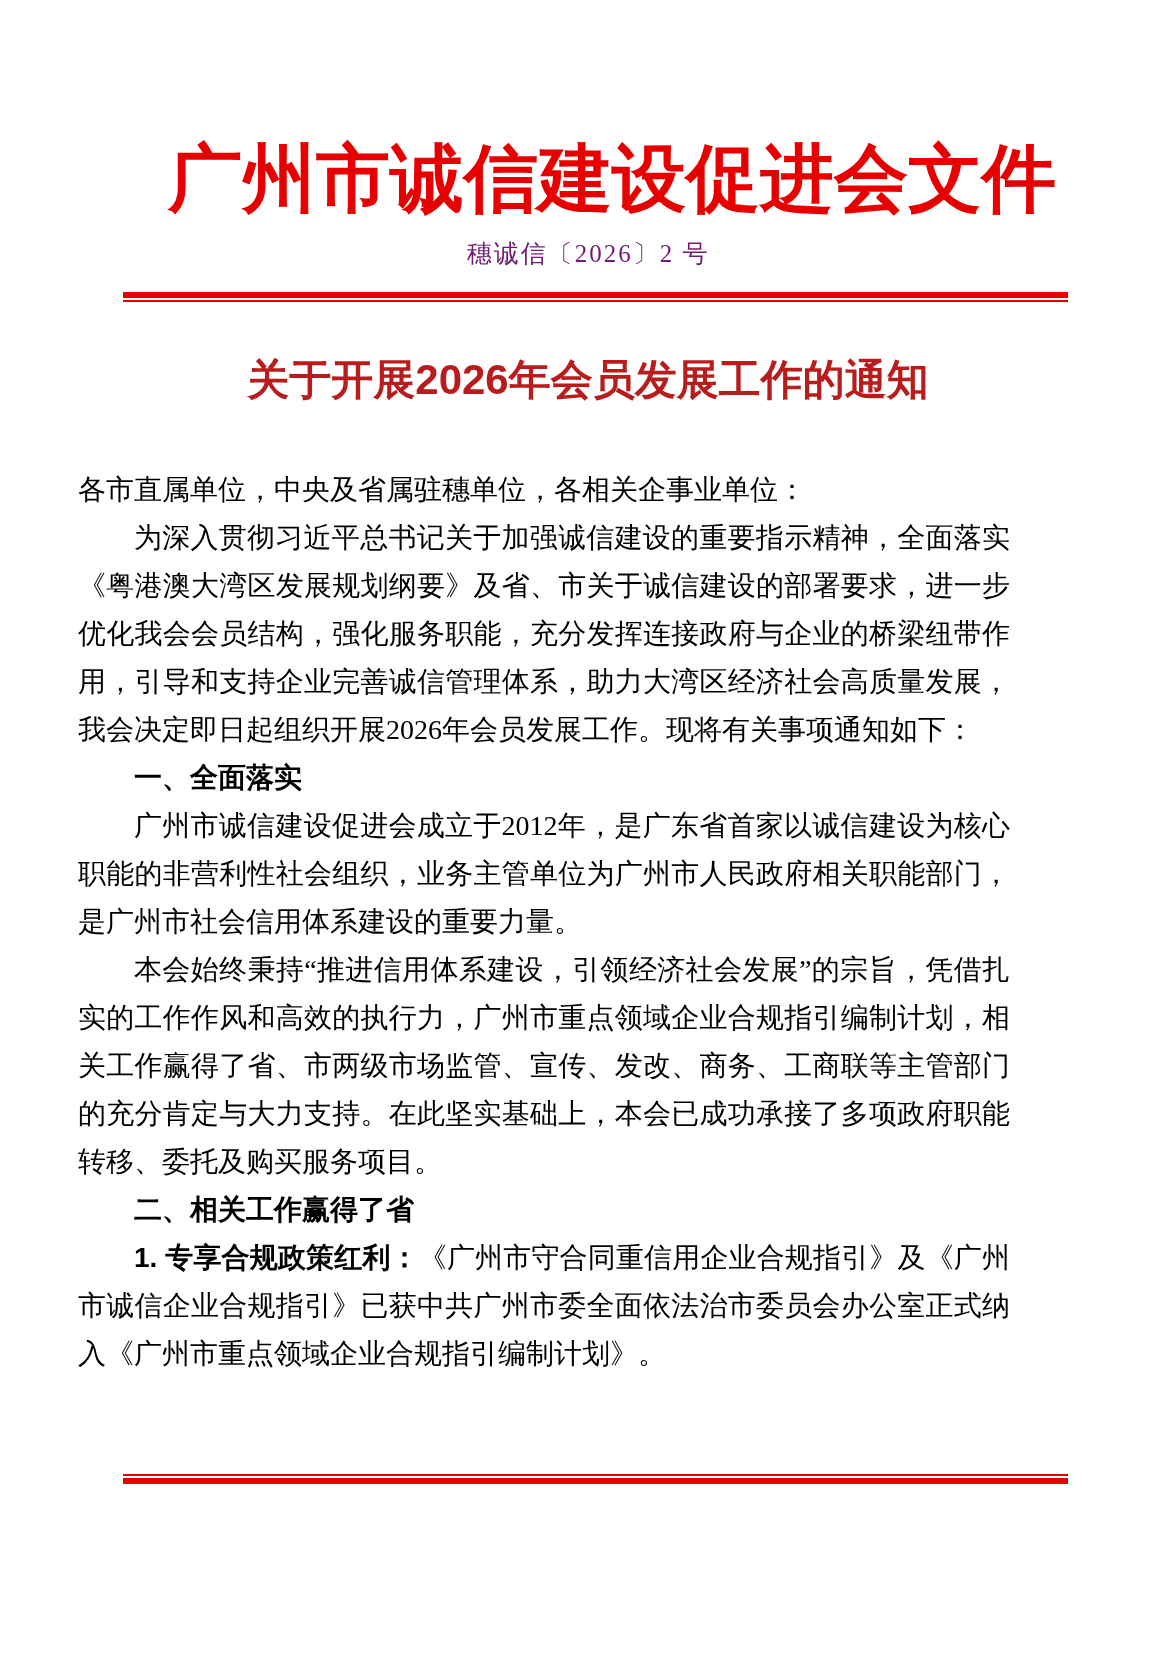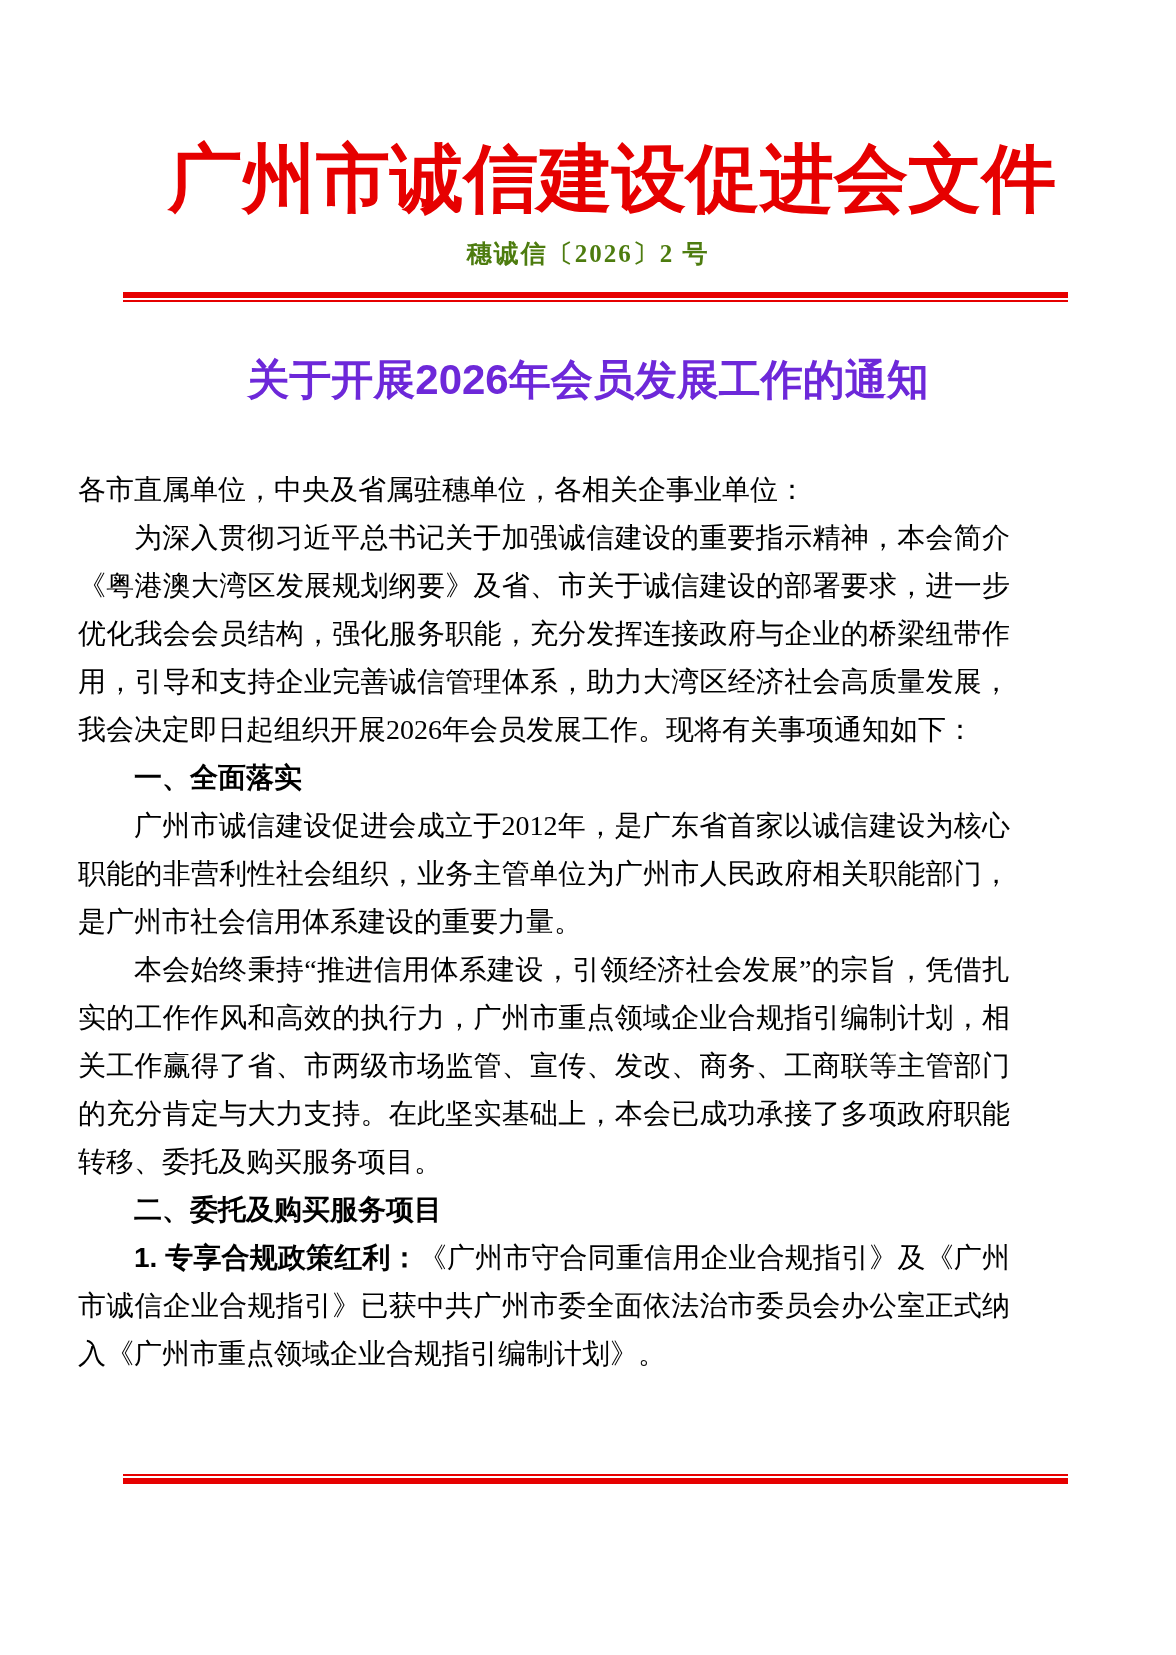--- a/index.html
+++ b/index.html
@@ -24,40 +24,39 @@
     line-height: 1.15;
     font-family: "DejaVu Serif", "Liberation Serif", serif;
     white-space: nowrap;
     padding-left: 48px;
   }
   .doc-number {
     margin-top: 16px;
     text-align: center;
     font-size: 25px;
     letter-spacing: 2px;
-    color: #4d7c0f;
-    font-weight: bold;
+    color: #701a75;
   }
   .rule {
     margin-left: 123px;
     margin-right: 108px;
   }
   .rule-top { margin-top: 22px; }
   .rule-bottom { margin-top: 96px; }
   .rule .thick { height: 6px; background: #e60000; }
   .rule .thin  { height: 2px; background: #e60000; }
   .rule-top .thin { margin-top: 2px; }
   .rule-bottom .thick { margin-top: 2px; }
   .doc-title {
     margin-top: 50px;
     text-align: center;
     font-size: 42px;
     font-weight: bold;
     font-family: "Liberation Sans", "DejaVu Sans", sans-serif;
-    color: #6d28d9;
+    color: #b91c1c;
     white-space: nowrap;
   }
   .body {
     margin: 58px 166px 0 78px;
     font-size: 28px;
     line-height: 48px;
     text-align: justify;
   }
   .body p { text-indent: 2em; }
   .body p.no-indent { text-indent: 0; }
@@ -81,25 +80,25 @@
     <div class="rule rule-top">
       <div class="thick"></div>
       <div class="thin"></div>
     </div>
   </header>
 
   <h1 class="doc-title">关于开展2026年会员发展工作的通知</h1>
 
   <main class="body">
     <p class="no-indent">各市直属单位，中央及省属驻穗单位，各相关企事业单位：</p>
-    <p>为深入贯彻习近平总书记关于加强诚信建设的重要指示精神，本会简介《粤港澳大湾区发展规划纲要》及省、市关于诚信建设的部署要求，进一步优化我会会员结构，强化服务职能，充分发挥连接政府与企业的桥梁纽带作用，引导和支持企业完善诚信管理体系，助力大湾区经济社会高质量发展，我会决定即日起组织开展2026年会员发展工作。现将有关事项通知如下：</p>
+    <p>为深入贯彻习近平总书记关于加强诚信建设的重要指示精神，全面落实《粤港澳大湾区发展规划纲要》及省、市关于诚信建设的部署要求，进一步优化我会会员结构，强化服务职能，充分发挥连接政府与企业的桥梁纽带作用，引导和支持企业完善诚信管理体系，助力大湾区经济社会高质量发展，我会决定即日起组织开展2026年会员发展工作。现将有关事项通知如下：</p>
     <p class="section-heading">一、全面落实</p>
     <p>广州市诚信建设促进会成立于2012年，是广东省首家以诚信建设为核心职能的非营利性社会组织，业务主管单位为广州市人民政府相关职能部门，是广州市社会信用体系建设的重要力量。</p>
     <p>本会始终秉持“推进信用体系建设，引领经济社会发展”的宗旨，凭借扎实的工作作风和高效的执行力，广州市重点领域企业合规指引编制计划，相关工作赢得了省、市两级市场监管、宣传、发改、商务、工商联等主管部门的充分肯定与大力支持。在此坚实基础上，本会已成功承接了多项政府职能转移、委托及购买服务项目。</p>
-    <p class="section-heading">二、委托及购买服务项目</p>
+    <p class="section-heading">二、相关工作赢得了省</p>
     <p><span class="bold-run">1. 专享合规政策红利：</span><span>《广州市守合同重信用企业合规指引》及《广州市诚信企业合规指引》已获中共广州市委全面依法治市委员会办公室正式纳入《广州市重点领域企业合规指引编制计划》。</span></p>
   </main>
 
   <div class="rule rule-bottom">
     <div class="thin"></div>
     <div class="thick"></div>
   </div>
 
 </div>
 

